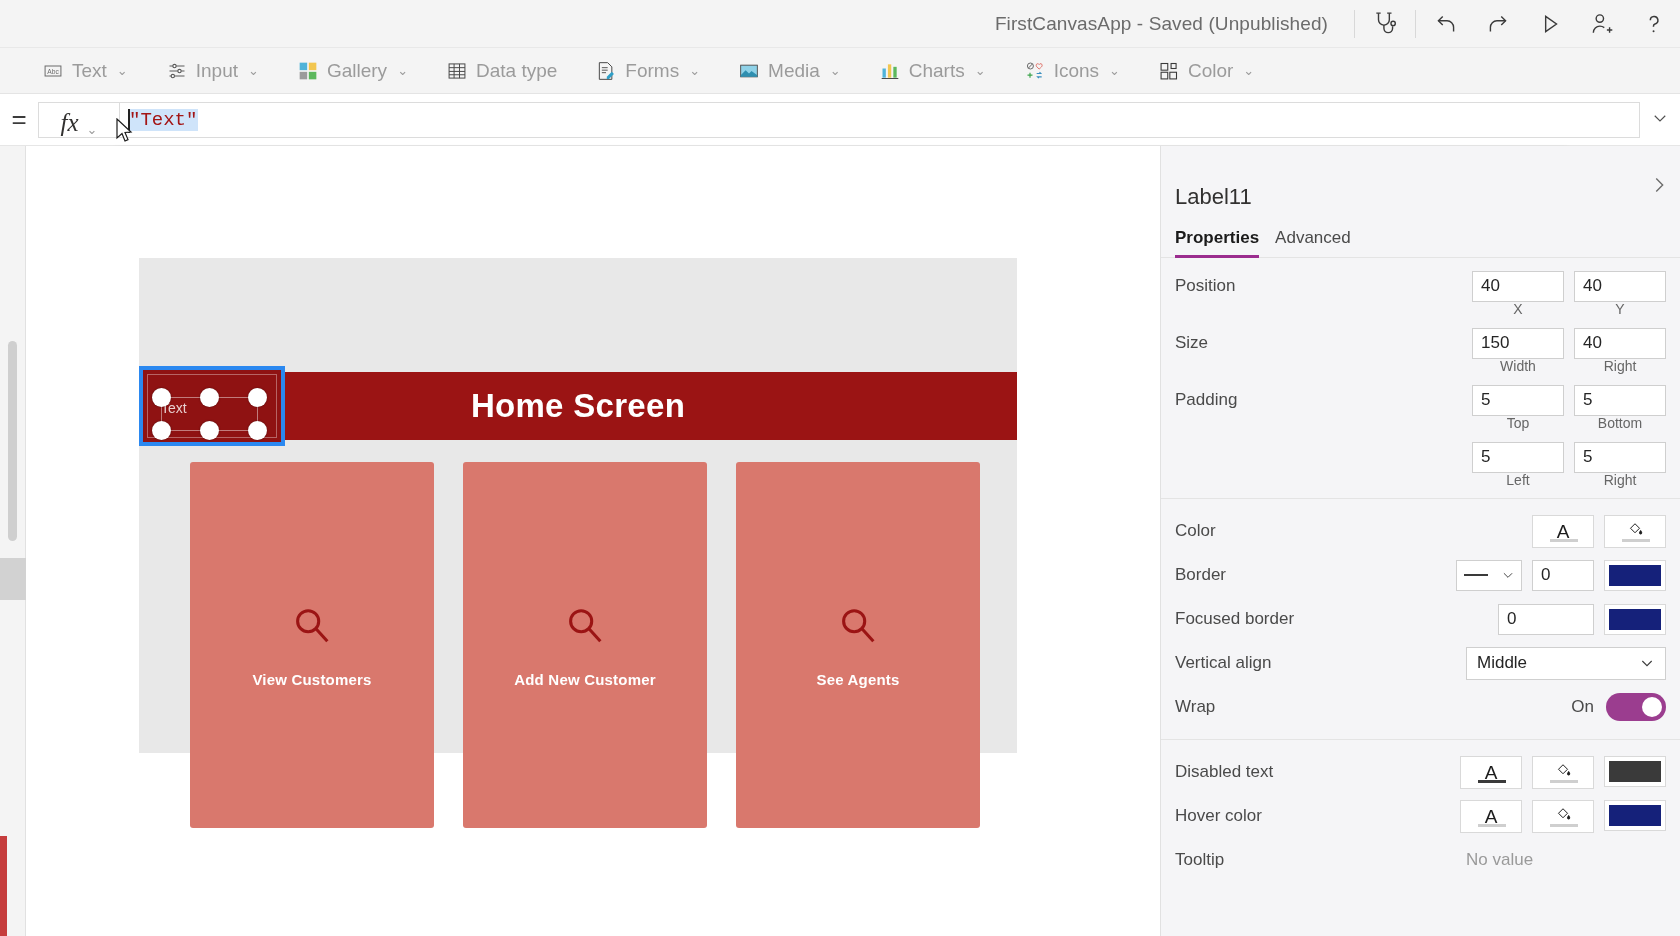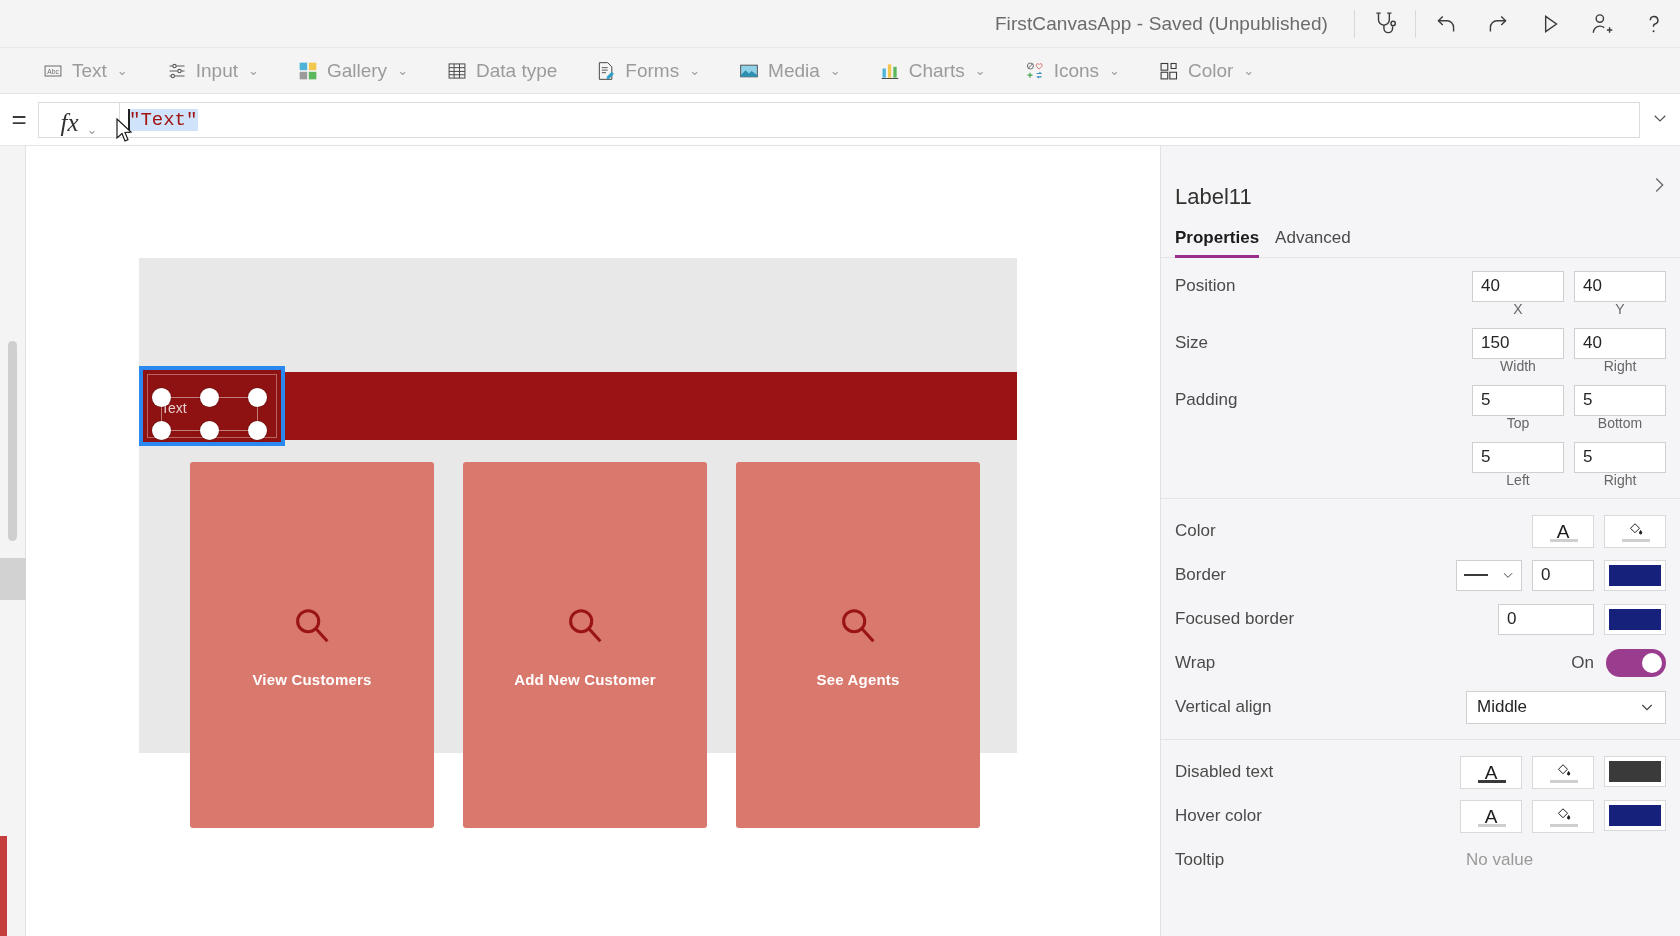--- a/index.html
+++ b/index.html
@@ -493,20 +493,21 @@
 <div class="leftrail">
   <div class="rail-scroll"></div>
   <div class="rail-scroll2"></div>
   <div class="rail-accent"></div>
 </div>
 
 <div class="canvas-area">
   <div class="screen">
 
     <div class="hdr-band"></div>
+    <div class="hdr-band-title">Home Screen</div>
 
     <div class="sel-wrap">
       <div class="sel-outer"></div>
       <div class="sel-inner"></div>
       <div class="sel-line-h1"></div>
       <div class="sel-line-h2"></div>
       <div class="sel-line-v1"></div>
       <div class="sel-line-v2"></div>
       <div class="sel-label">Text</div>
       <div class="handle h-tl"></div>
@@ -665,36 +666,36 @@
     <span class="plabel">Focused border</span>
     <span class="pfield">
       <input class="txtin" style="width: 96px;" value="0">
       <span class="swatch">
         <span class="swatch-fill"></span>
       </span>
     </span>
   </div>
 
   <div class="prow">
-    <span class="plabel">Wrap</span>
-    <span class="toggle-wrap">
-      <span class="toggle-on-label">On</span>
-      <span class="toggle">
-        <span class="knob"></span>
-      </span>
-    </span>
-  </div>
-
-  <div class="prow">
     <span class="plabel">Vertical align</span>
     <span class="selectbox">
       <span>Middle</span>
       <svg width="16" height="16" viewBox="0 0 24 24" fill="none" stroke="#3a3a3a" stroke-width="1.6">
           <path d="M5 9l7 7 7-7"></path>
         </svg>
+    </span>
+  </div>
+
+  <div class="prow">
+    <span class="plabel">Wrap</span>
+    <span class="toggle-wrap">
+      <span class="toggle-on-label">On</span>
+      <span class="toggle">
+        <span class="knob"></span>
+      </span>
     </span>
   </div>
 
   <div class="divider"></div>
 
   <div class="prow">
     <span class="plabel">Disabled text</span>
     <span class="pfield">
       <span class="sqbtn">
         <span class="a-glyph">A</span>

